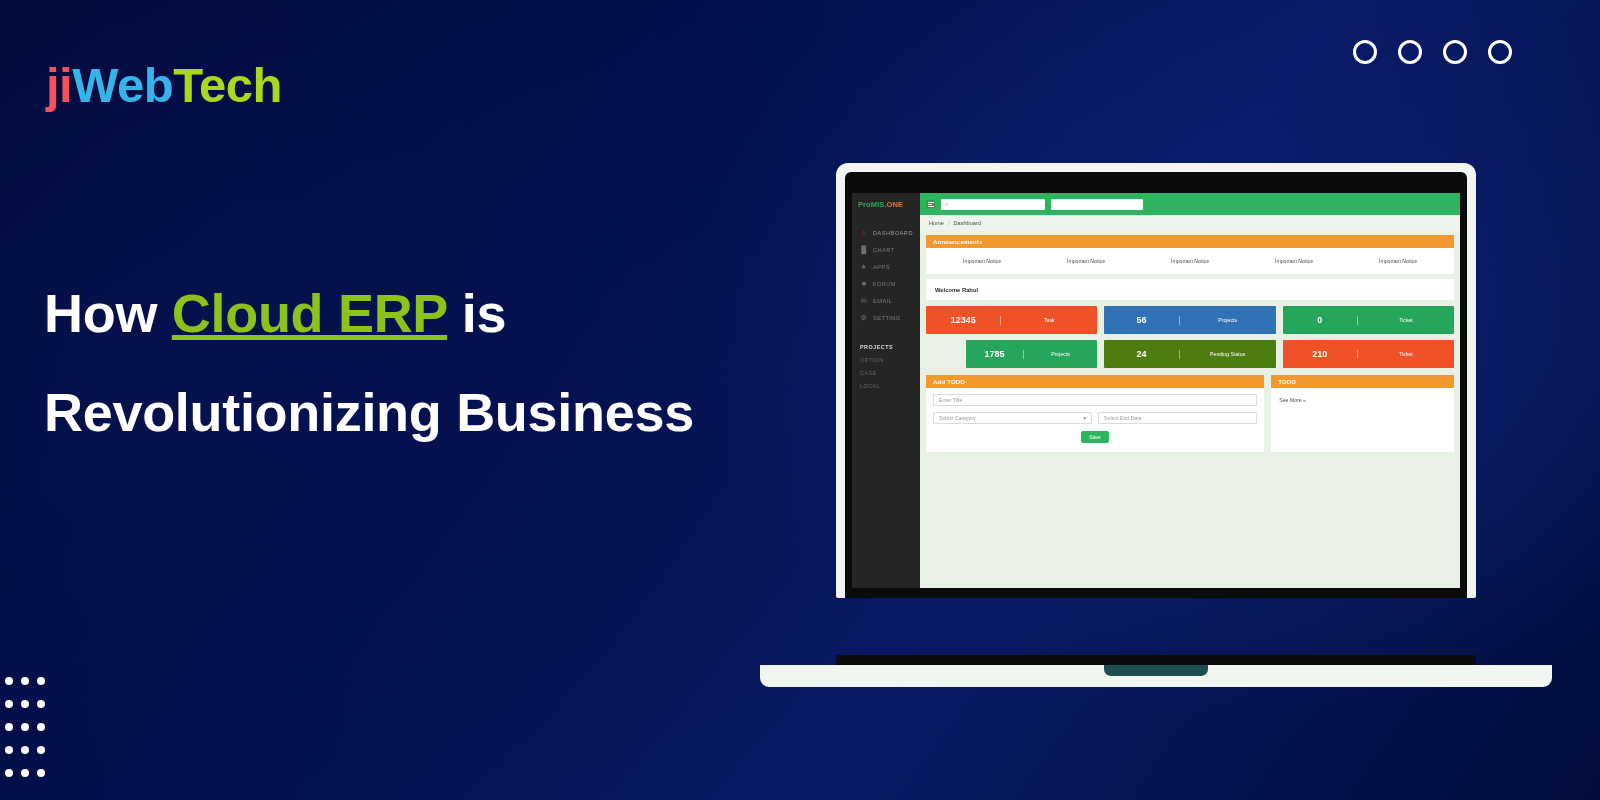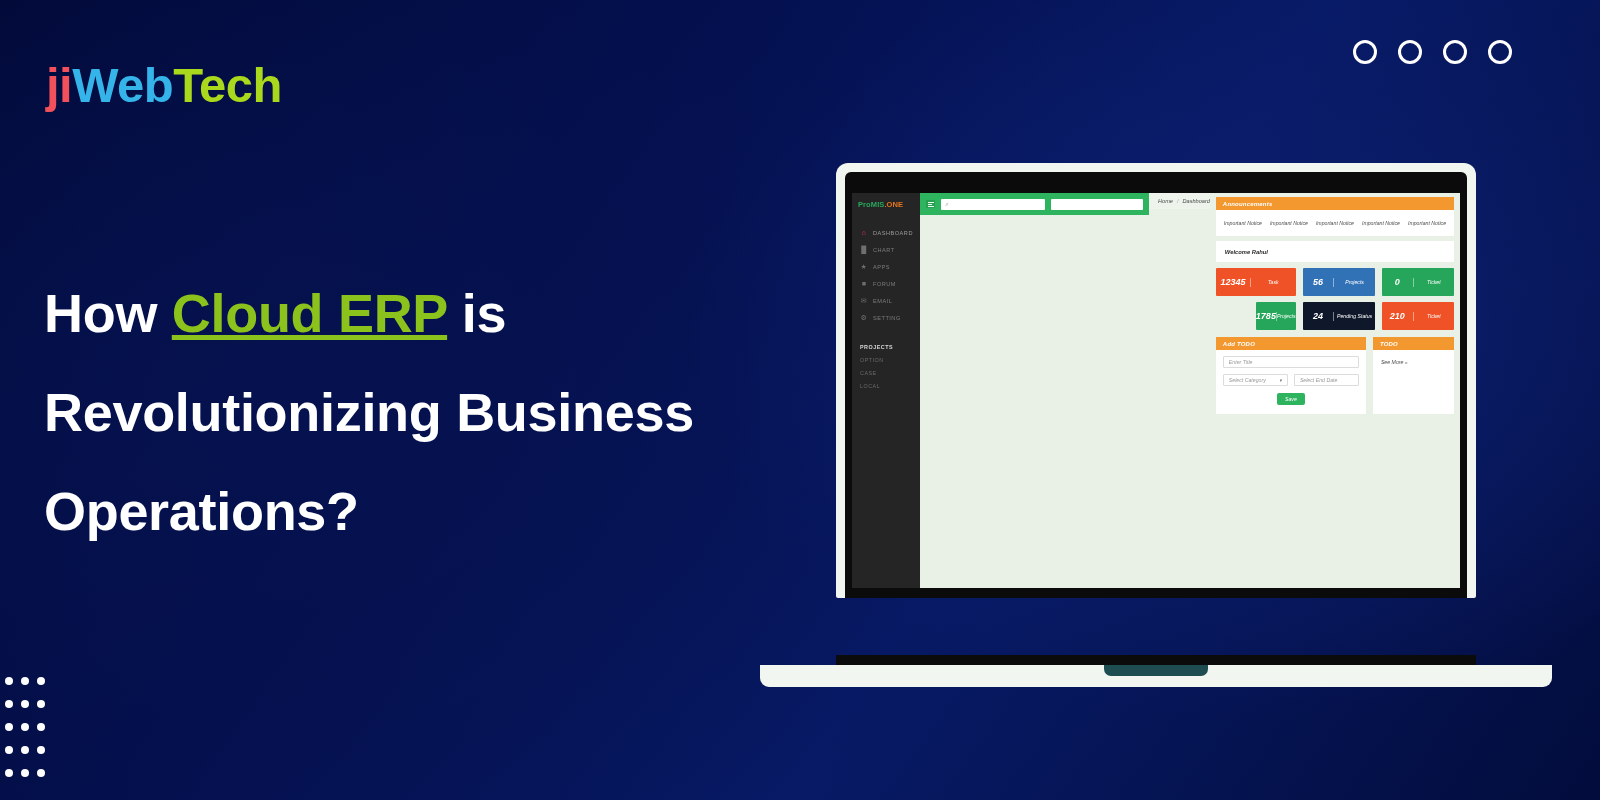--- a/index.html
+++ b/index.html
@@ -110,21 +110,21 @@
   .nav-item.active { color:#9a9a9a; }
   .nav-sec {
     margin-top:18px; padding-left:8px;
     font-size:5.4px; font-weight:bold; color:#d8d8d8; letter-spacing:0.5px;
   }
   .nav-sub {
     padding-left:8px; margin-top:7px;
     font-size:5.4px; color:#6a6a6a; letter-spacing:0.5px;
   }
 
-  .content { flex:1; display:flex; min-width:0; background:#e9f0e6;font-style:italic; }
+  .content { flex:1; display:flex; flex-direction:column; min-width:0; background:#e9f0e6; }
 
   .topbar {
     height:22px; background:#2eb35e; display:flex; align-items:center;
     padding:0 6px; gap:6px; flex:0 0 22px;
   }
   .ham { width:9px; height:8px; background:#27a051; border-radius:1px; display:flex; flex-direction:column; justify-content:center; gap:1px; padding:0 1.5px; }
   .ham span { display:block; height:1px; background:#eafaf0; }
   .ham span:nth-child(2){ width:70%; }
   .srch {
     width:104px; height:11px; background:#ffffff; border-radius:1px;
@@ -200,21 +200,20 @@
 
 <div class="bg"></div>
 
 <div class="logo">
   <span class="ji" style="color: rgb(242, 80, 90);">ji</span><span class="web" style="color: rgb(53, 180, 233);">Web</span><span class="tech" style="color: rgb(169, 216, 28);">Tech</span>
 </div>
 
 <h1 class="headline" style="color: rgb(255, 255, 255);">
   <span>How </span><span class="accent" style="color: rgb(140, 194, 28);">Cloud ERP</span><span> is</span><br>
   <span>Revolutionizing Business</span><br>
-  <span>Operations?</span>
 </h1>
 
 <div class="rings">
     <span class="ring" style="border-color: rgb(255, 255, 255);"></span>
     <span class="ring" style="border-color: rgb(255, 255, 255);"></span>
     <span class="ring" style="border-color: rgb(255, 255, 255);"></span>
     <span class="ring" style="border-color: rgb(255, 255, 255);"></span>
   </div>
 
 <div class="dotgrid">
@@ -325,21 +324,21 @@
                   <span class="lab">Projects</span>
                 </div>
                 <div class="stat" style="background: rgb(38, 166, 91);">
                   <span class="num">0</span>
                   <span class="lab">Ticket</span>
                 </div>
                 <div class="stat" style="background: rgb(38, 166, 91); margin-left: 40px;">
                   <span class="num">1785</span>
                   <span class="lab">Projects</span>
                 </div>
-                <div class="stat" style="background: #0f172a;">
+                <div class="stat" style="background: #4d7c0f;">
                   <span class="num">24</span>
                   <span class="lab">Pending Status</span>
                 </div>
                 <div class="stat" style="background: rgb(239, 82, 38);">
                   <span class="num">210</span>
                   <span class="lab">Ticket</span>
                 </div>
               </div>
 
               <div class="todos">

